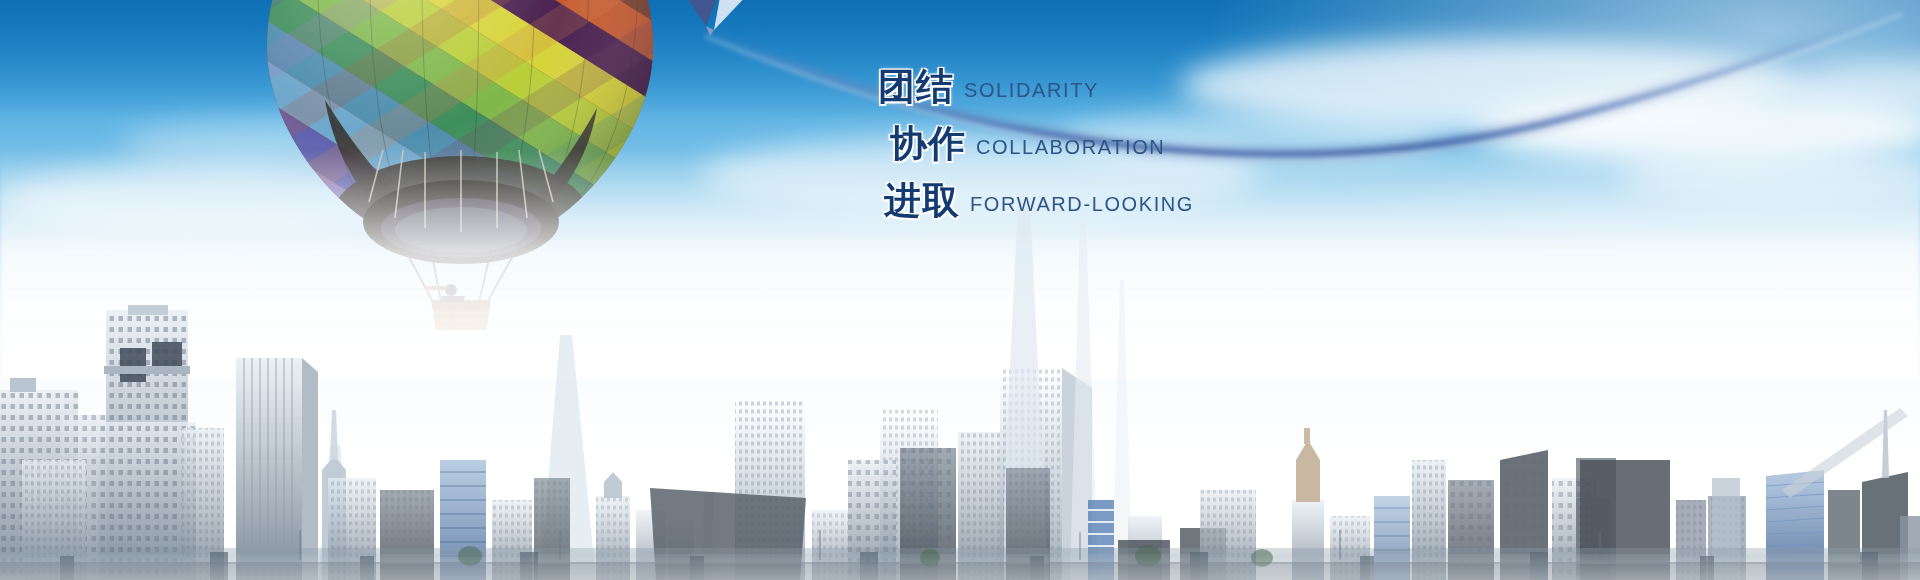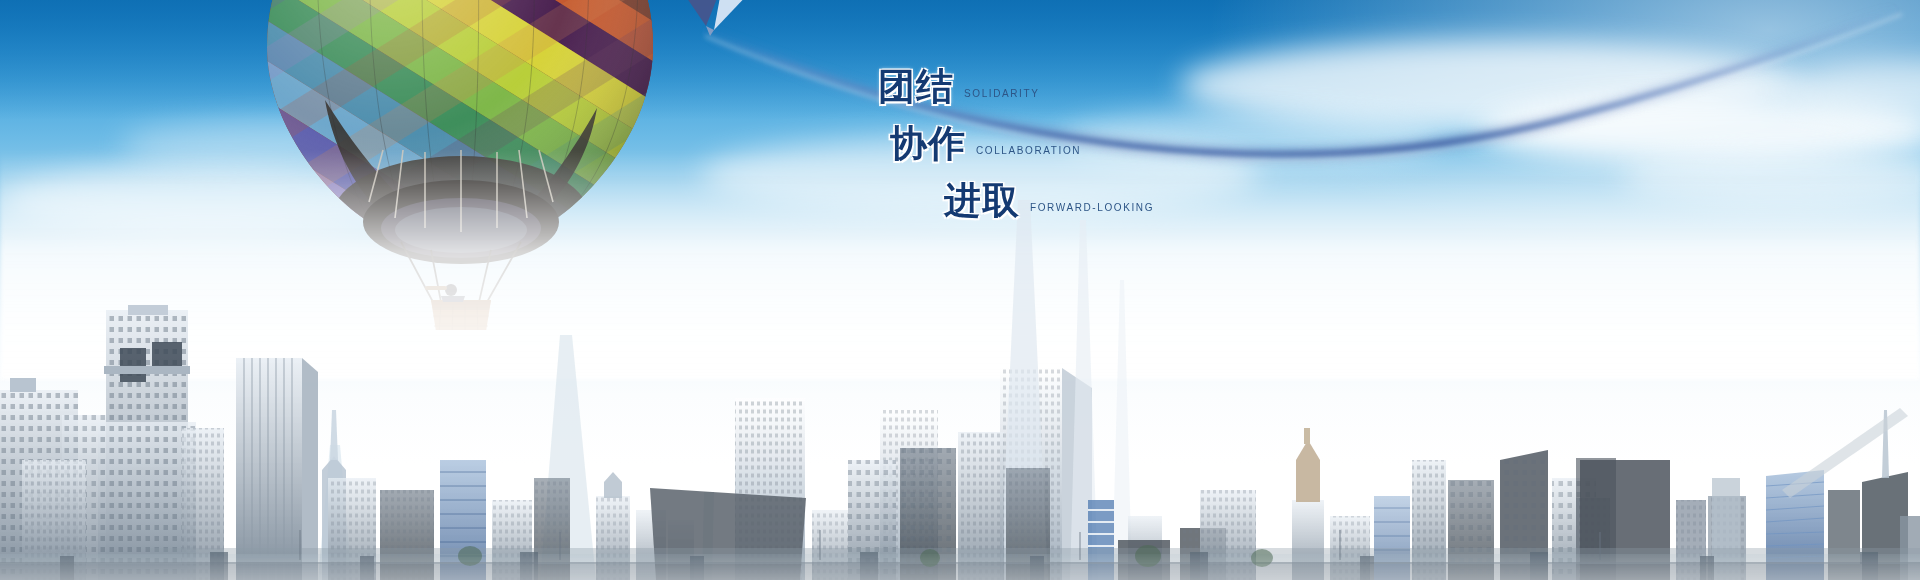--- a/index.html
+++ b/index.html
@@ -82,30 +82,30 @@
     color:#143a72;
     text-shadow:
       -1.5px -1.5px 0 #ffffff,
        1.5px -1.5px 0 #ffffff,
       -1.5px  1.5px 0 #ffffff,
        1.5px  1.5px 0 #ffffff,
        0 0 4px rgba(255,255,255,.9);
   }
   .slogan-en{
     font-family:"Liberation Sans","DejaVu Sans",sans-serif;
-    font-size:10px;
+    font-size:20px;
     letter-spacing:1.6px;
     color:#2d5586;
     margin-left:10px;
     position:relative;top:-2px;
   }
   .r0{margin-left:18px;}
   .r1{margin-left:30px;text-align:center;}
   .r2{margin-left:42px;}
-  .r3{margin-left:84px;}
+  .r3{margin-left:24px;}
   .r4{margin-left:62px;}
 
   .bottom-fade{
     position:absolute;left:0;bottom:0;width:100%;height:26px;
     background:linear-gradient(to bottom,rgba(255,255,255,0),rgba(255,255,255,.35));
     pointer-events:none;
   }
 </style>
 </head>
 <body>

